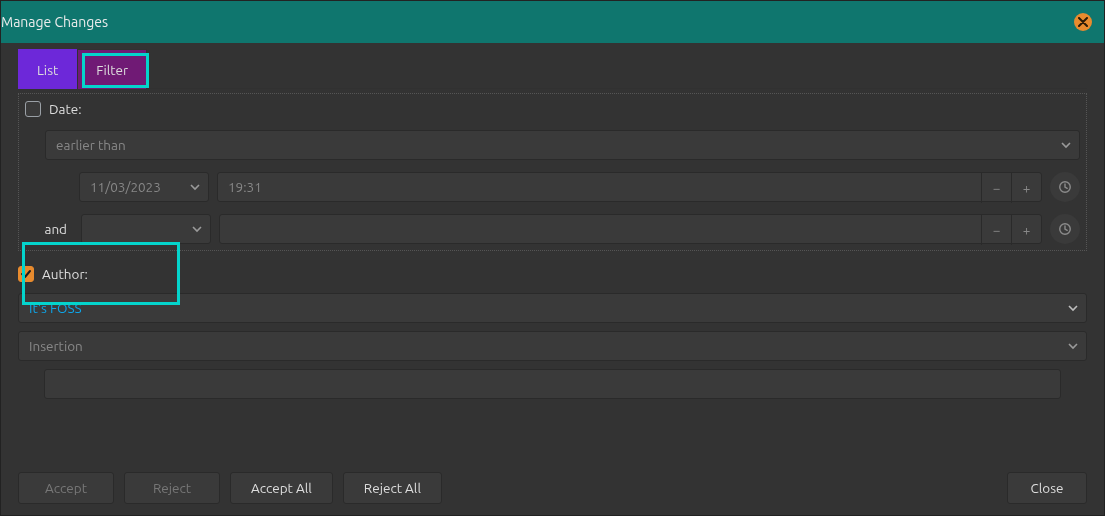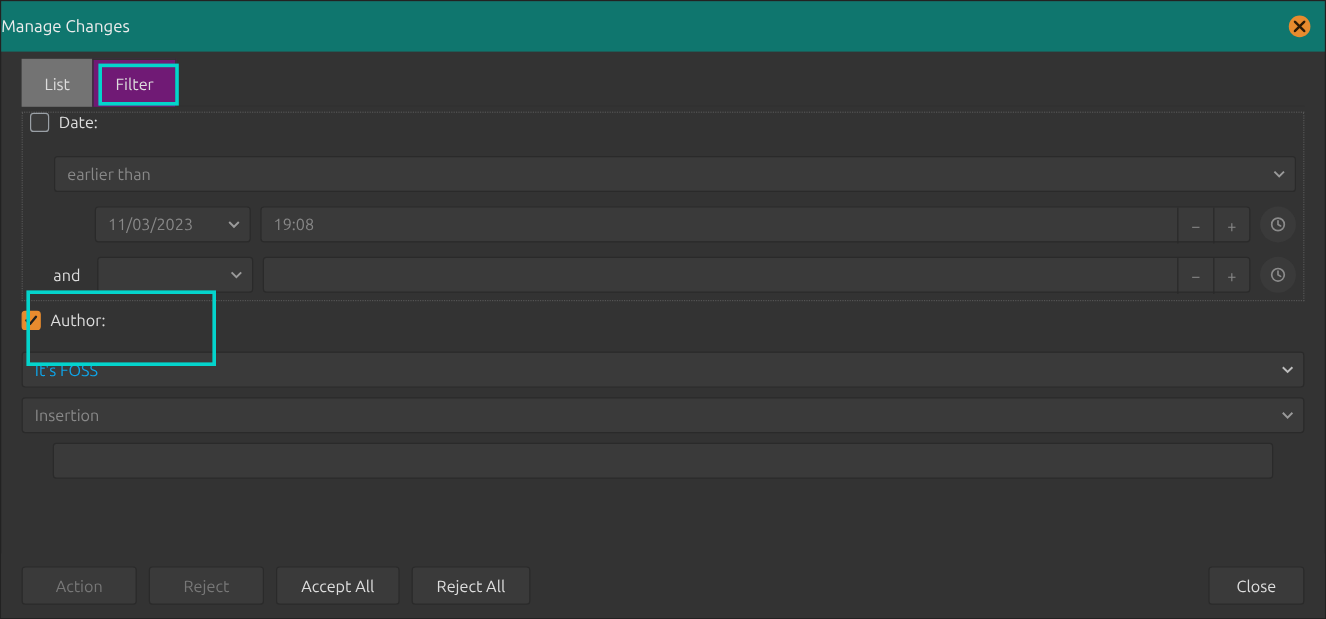--- a/index.html
+++ b/index.html
@@ -3,26 +3,26 @@
 <meta charset="utf-8">
 <style>
 * { box-sizing: border-box; margin: 0; padding: 0; }
 html, body { width: 1105px; height: 516px; overflow: hidden; font-family: "Ubuntu", "Segoe UI", sans-serif; font-size: 13.5px; background: #000; color: #e8e6e3; }
 .dialog { position: relative; width: 1105px; height: 516px; background: #333333; border: 1px solid #222; }
 .titlebar { position: relative; height: 42px; line-height: 42px; font-size: 14px; color: #ececec; background: #0f766e; }
 .close-x { position: absolute; right: 12px; top: 12px; width: 18px; height: 18px; border-radius: 50%; background: #e88b2e; display: flex; align-items: center; justify-content: center; cursor: pointer; }
 .close-x svg { width: 10px; height: 10px; }
 .content { padding: 6px 17px 0 17px; }
 .tabbar { display: flex; height: 40px; border-bottom: 1px solid #313131; }
-.tab { padding: 0 18px; display: flex; align-items: center; height: 40px; color: #ddd; cursor: pointer; background: #737373; border: 1px solid transparent; border-bottom: none; }
+.tab { padding: 0 18px; display: flex; align-items: center; height: 40px; color: #ddd; cursor: pointer; background: #6d28d9; border: 1px solid transparent; border-bottom: none; }
 .tab.active { background: #701a75; border-color: #313131; }
 .tab-filter { position: relative; }
 .hl-filter { position: absolute; border: 3px solid #04d4cc; pointer-events: none; }
 .group { border: 1px dotted #555; margin-top: 4px; padding: 0; }
-.chk-row { display: flex; height: 30px; padding: 0 6px; gap: 8px; }
+.chk-row { display: flex; align-items: center; height: 30px; padding: 0 6px; gap: 8px; }
 .chk { width: 16px; height: 16px; border: 1px solid #9aa0a6; border-radius: 3px; display: inline-flex; align-items: center; justify-content: center; background: #3a3a3a; cursor: pointer; flex: 0 0 16px; }
 .chk.checked { background: #e88b2e; border-color: #e88b2e; }
 .chk.checked svg { width: 12px; height: 12px; }
 .lbl { color: #ddd; }
 .field-row { display: flex; align-items: center; gap: 8px; padding: 6px 6px; }
 .control { background: #3a3a3a; border: 1px solid #2a2a2a; border-radius: 3px; height: 30px; display: flex; align-items: center; color: #bdbdbd; }
 .select { position: relative; padding: 0 28px 0 10px; }
 .select .caret { position: absolute; right: 8px; top: 50%; transform: translateY(-50%); }
 .caret svg { width: 10px; height: 10px; display: block; }
 .dim { color: #888; }
@@ -86,21 +86,21 @@
       <div class="field-row" style="padding-left:60px;align-items:center;">
         <div class="control select dim" style="width:130px;">
           <span>11/03/2023</span>
           <span class="caret">
               <svg viewBox="0 0 10 10">
                 <path d="M1 3 L5 7 L9 3" fill="none" stroke="#9a9a9a" stroke-width="1.6"></path>
               </svg>
             </span>
         </div>
         <div class="control spinner dim" style="flex:1;">
-          <span>19:08</span>
+          <span>19:31</span>
           <span class="spin-btn spin-minus">−</span>
           <span class="spin-btn spin-plus">+</span>
         </div>
         <div class="round-btn">
           <svg viewBox="0 0 16 16">
               <circle cx="8" cy="8" r="6" fill="none" stroke="#8b8b8b" stroke-width="1.6"></circle>
               <path d="M8 4.5 V8 L10.5 9.5" fill="none" stroke="#8b8b8b" stroke-width="1.6" stroke-linecap="round"></path>
             </svg>
         </div>
       </div>
@@ -159,21 +159,21 @@
     </div>
 
     <div class="section">
       <div class="control comment-input"></div>
     </div>
 
   </div>
 
   <div class="footer">
     <div class="btn disabled">
-        <span>Action</span>
+        <span>Accept</span>
       </div>
     <div class="btn disabled">
         <span>Reject</span>
       </div>
     <div class="btn">
         <span>Accept All</span>
       </div>
     <div class="btn">
         <span>Reject All</span>
       </div>

